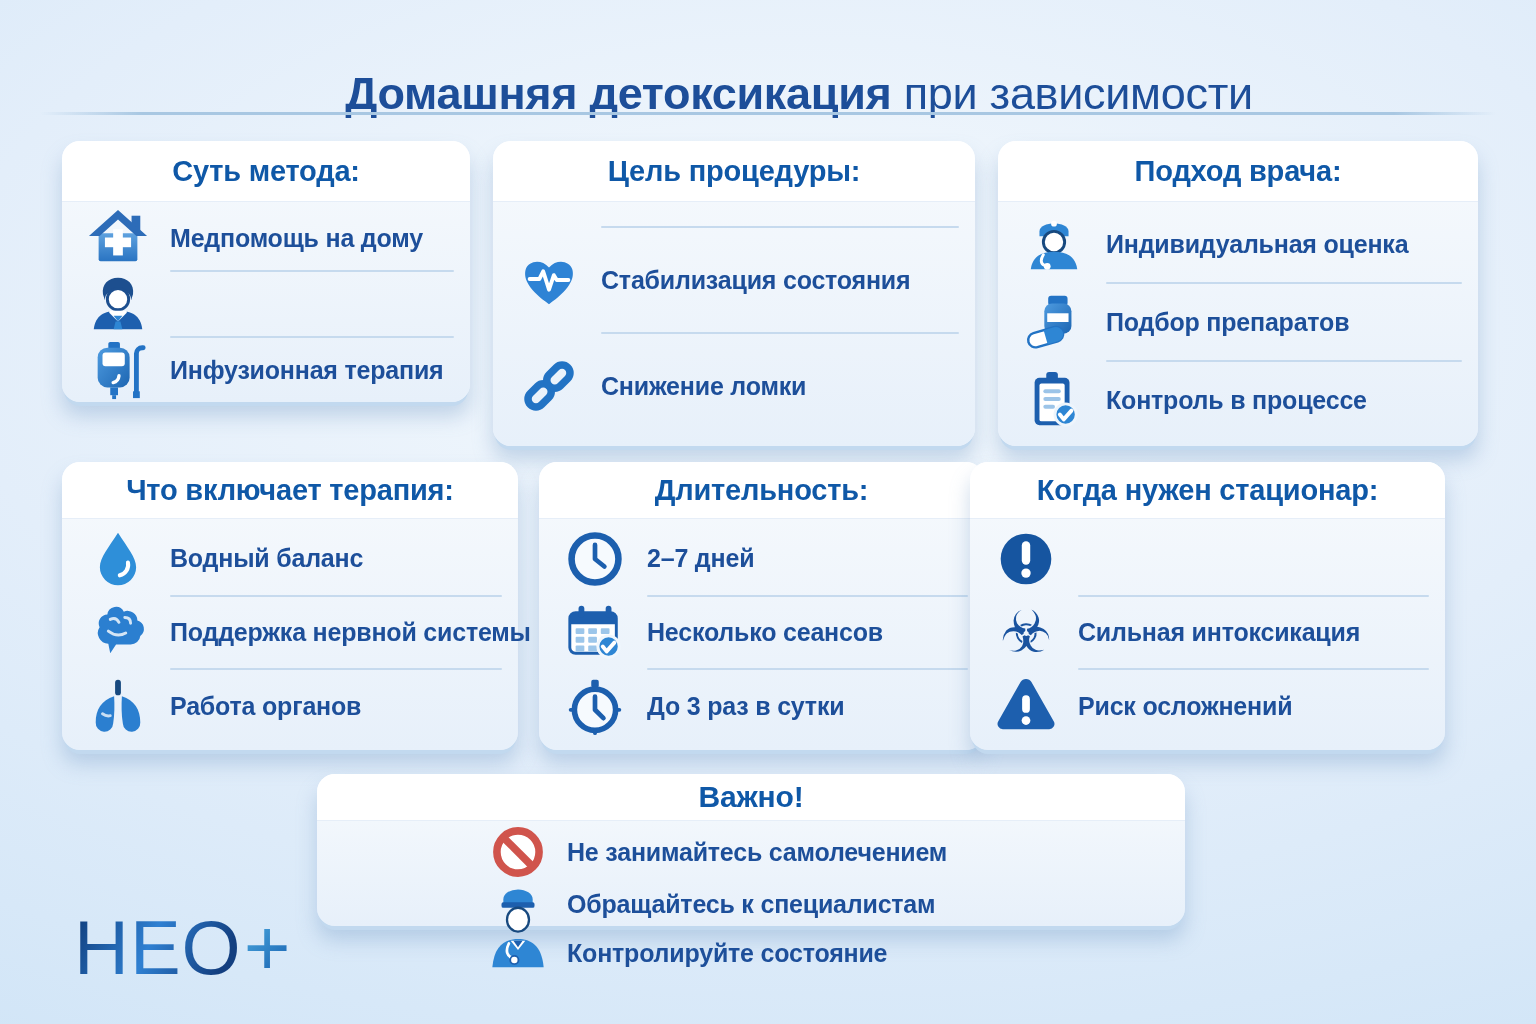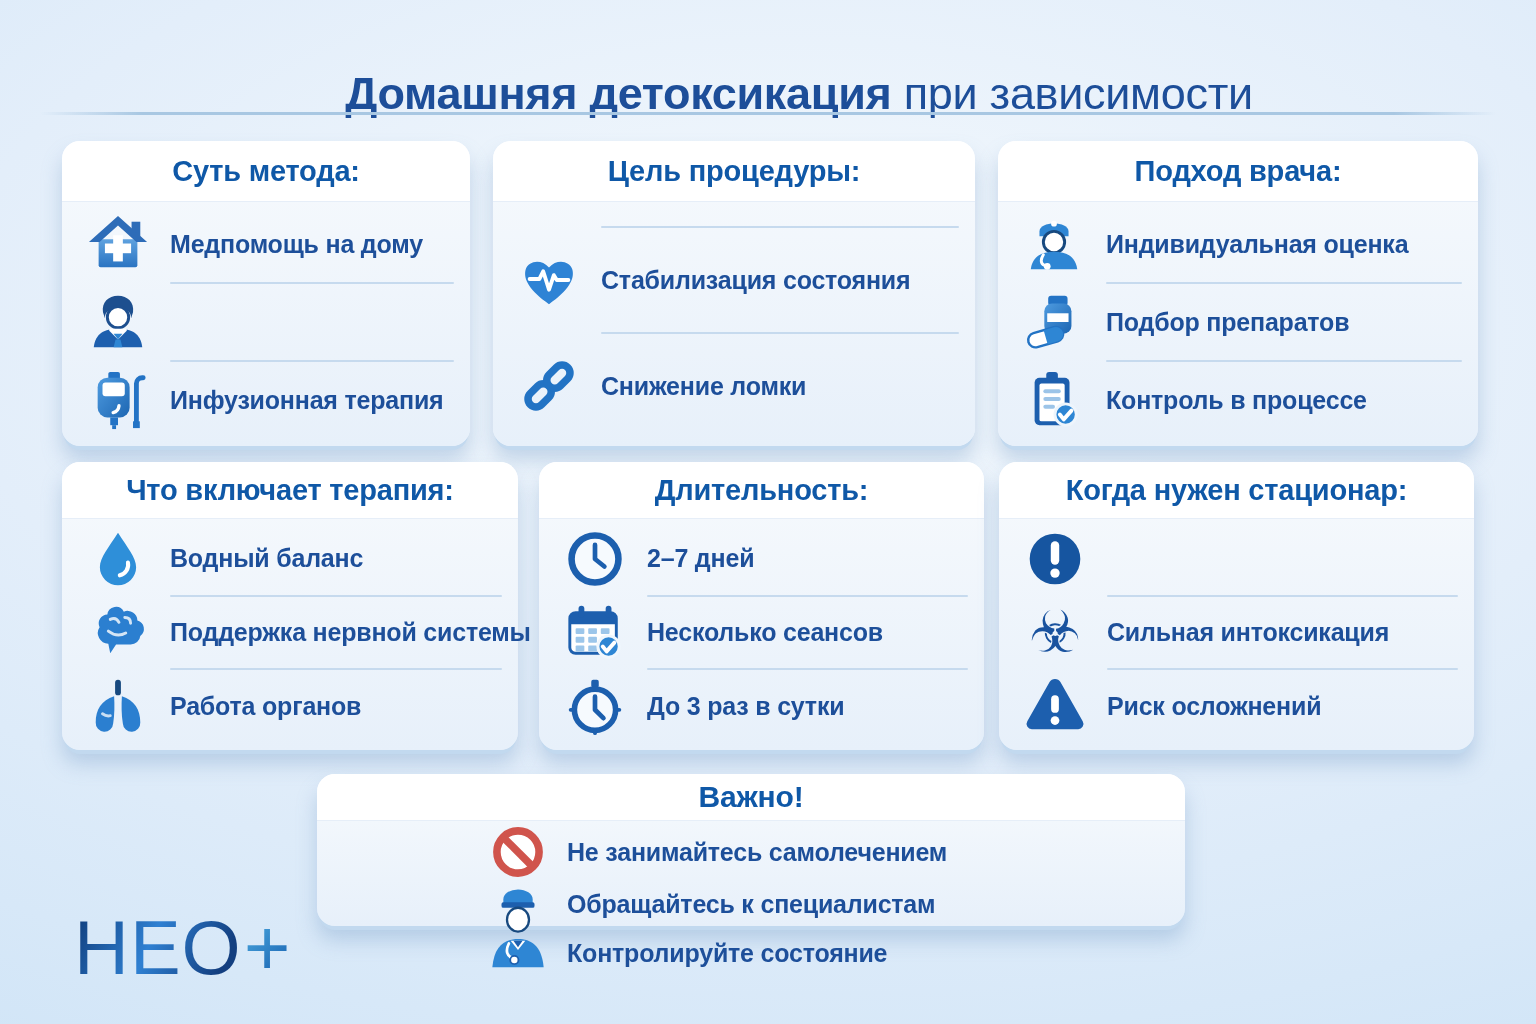--- a/index.html
+++ b/index.html
@@ -38,27 +38,27 @@
     font-weight:700;color:#0f58a7;font-size:29px;letter-spacing:-.2px;
   }
   .card-body{
     flex:1;display:flex;flex-direction:column;justify-content:space-evenly;
     padding:4px 8px 8px 24px;
   }
   .item{display:flex;align-items:center;gap:20px;}
   .ic{flex:none;width:64px;height:64px;display:flex;align-items:center;justify-content:center;}
   .lbl{font-size:25px;font-weight:700;color:#1d4f9a;white-space:nowrap;letter-spacing:-.2px;}
   .sep{height:2px;flex:none;border-radius:1px;background:#c6daee;margin:0 8px 0 84px;}
-  .c1{left:62px;top:141px;width:408px;height:305px;}
+  .c1{left:62px;top:141px;width:408px;height:261px;}
   .c2{left:493px;top:141px;width:482px;height:305px;}
   .c3{left:998px;top:141px;width:480px;height:305px;}
   .c1 .card-head,.c2 .card-head,.c3 .card-head{height:60px;}
   .c4{left:62px;top:462px;width:456px;height:288px;}
   .c5{left:539px;top:462px;width:445px;height:288px;}
-  .c6{left:999px;top:462px;width:475px;height:288px;}
+  .c6{left:970px;top:462px;width:475px;height:288px;}
   .c4 .card-head,.c5 .card-head,.c6 .card-head{height:56px;}
   
   .imp{left:317px;top:774px;width:868px;height:152px;}
   .imp .card-head{height:46px;font-size:30px;}
   .imp-body{
     flex:1;display:grid;grid-template-columns:66px auto;column-gap:16px;
     align-content:center;align-items:center;row-gap:2px;
     margin-left:168px;padding:4px 0 8px 0;
   }
   .imp-ic{display:flex;align-items:center;justify-content:center;}

